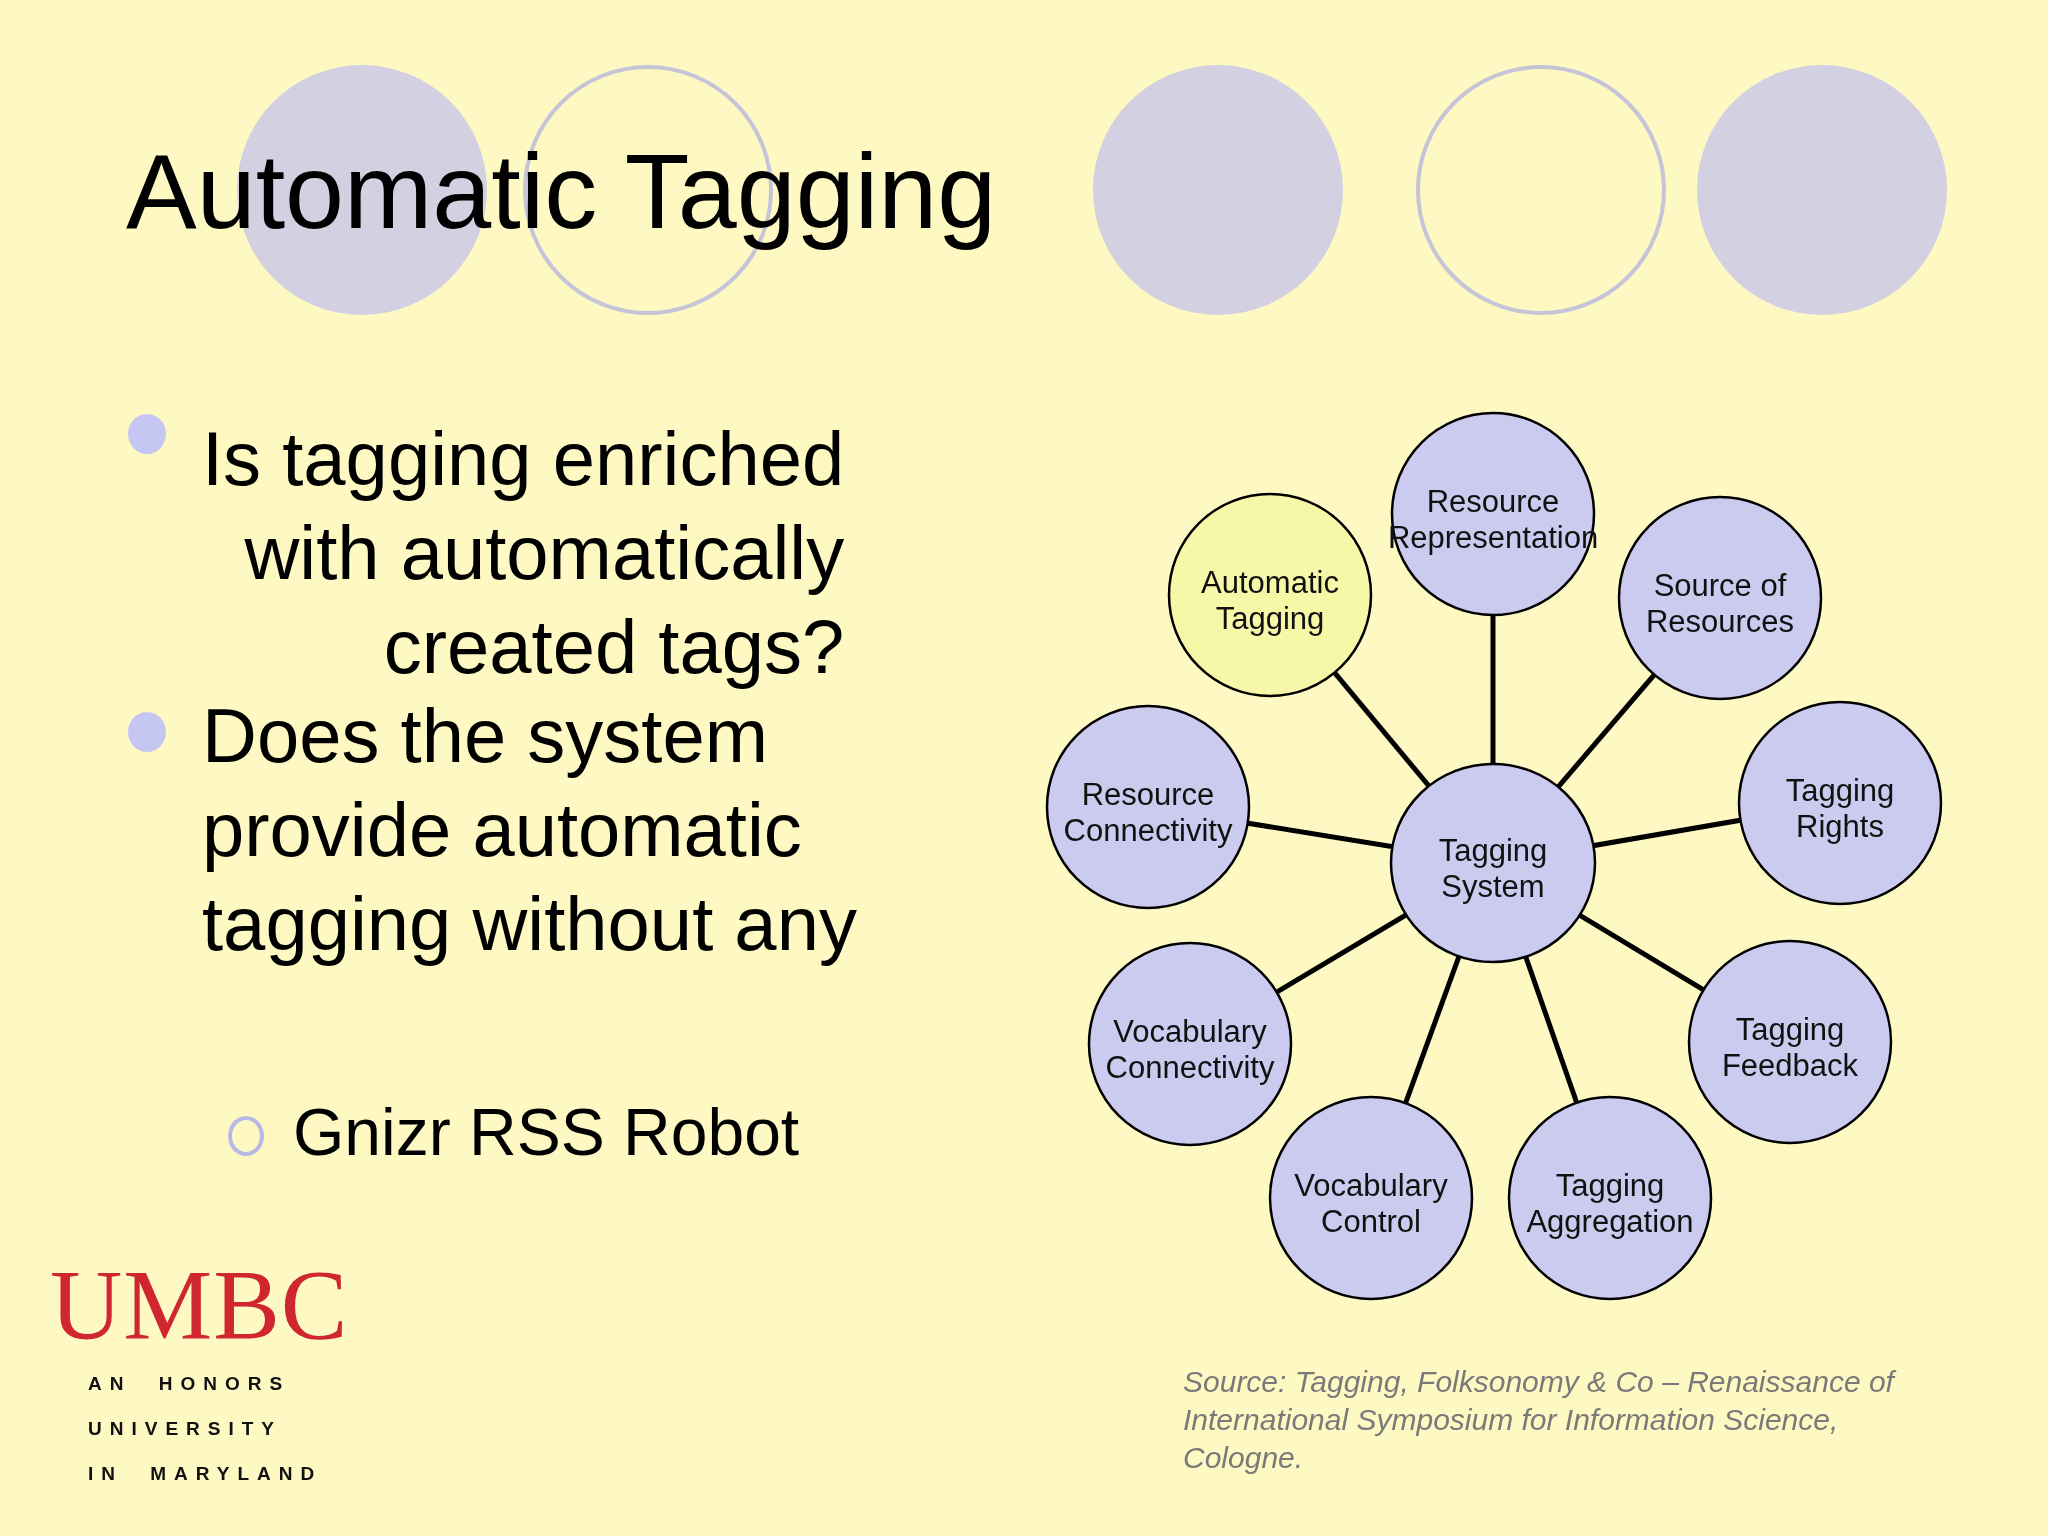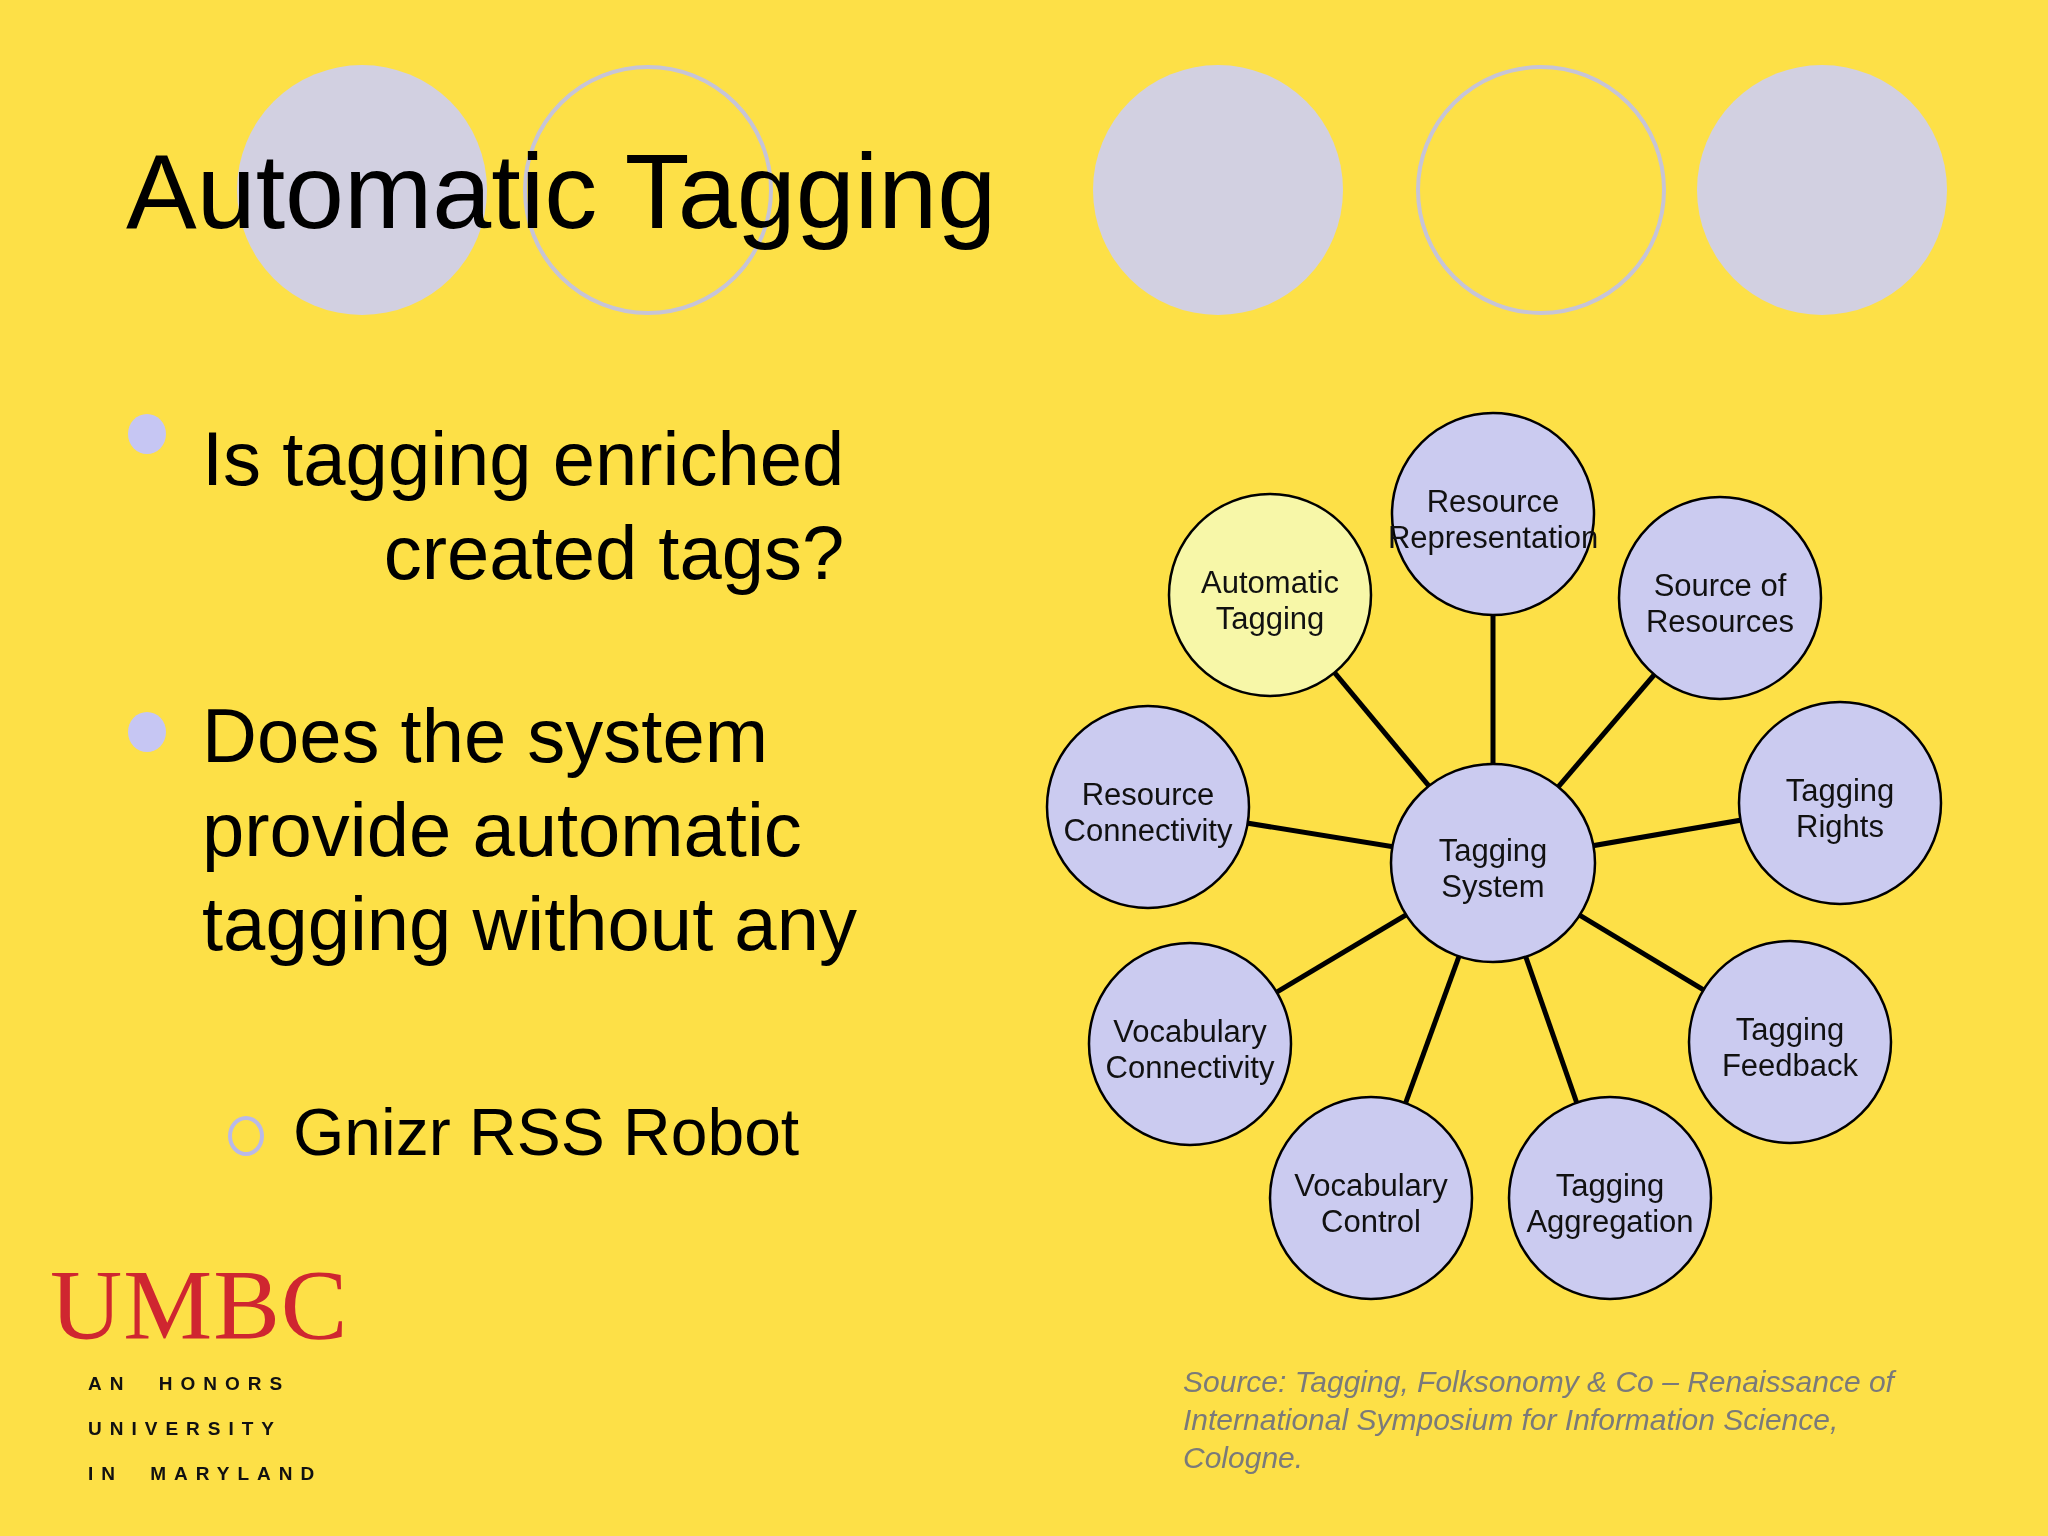--- a/index.html
+++ b/index.html
@@ -1,19 +1,19 @@
 <!DOCTYPE html>
 <html><head>
 <meta charset="utf-8">
 <style>
   html,body{margin:0;padding:0;background:#ffffff;}
   .slide{
     position:relative;
     width:2048px;height:1536px;
-    background:#fde047;
+    background:#fef9c3;
     overflow:hidden;
     font-family:"Liberation Sans", sans-serif;
     color:#000;
   }
   
   .deco{
     position:absolute;top:65px;width:250px;height:250px;border-radius:50%;
     box-sizing:border-box;z-index:0;
   }
   .deco.filled{background:#d2d0e1;}
@@ -72,20 +72,21 @@
   <div class="deco outlined" style="left:523px;"></div>
   <div class="deco filled" style="left:1093px;"></div>
   <div class="deco outlined" style="left:1416px;"></div>
   <div class="deco filled" style="left:1697px;"></div>
 
   <div class="title">Automatic Tagging</div>
 
   <div class="dot d1"></div>
   <div class="bullet-text b1">
     <div>Is tagging enriched</div>
+    <div>with automatically</div>
     <div>created tags?</div>
   </div>
 
   <div class="dot d2"></div>
   <div class="bullet-text b2">
     <div>Does the system</div>
     <div>provide automatic</div>
     <div>tagging without any</div>
   </div>
 

